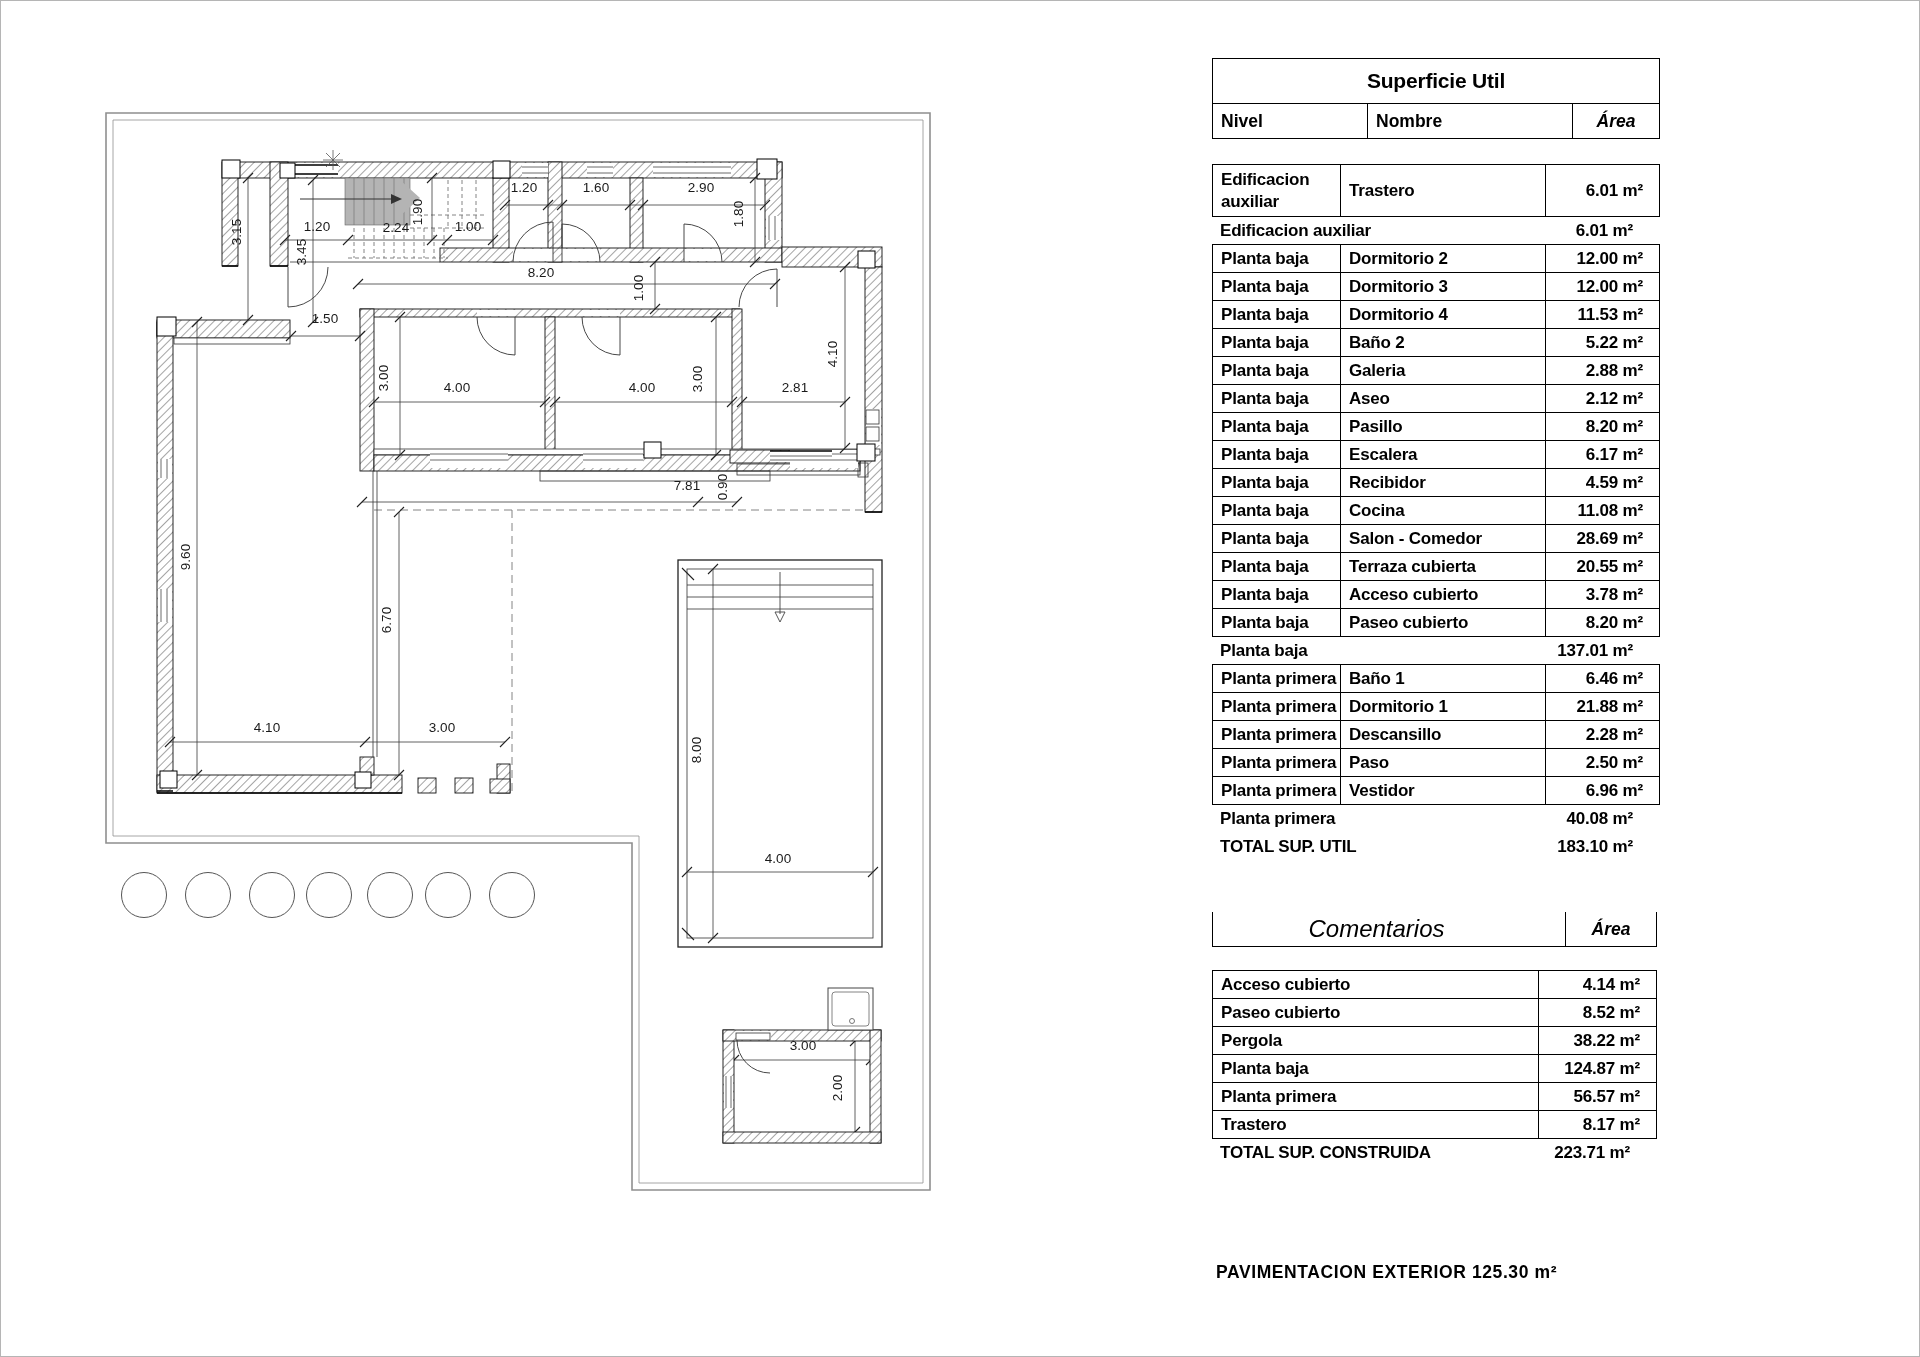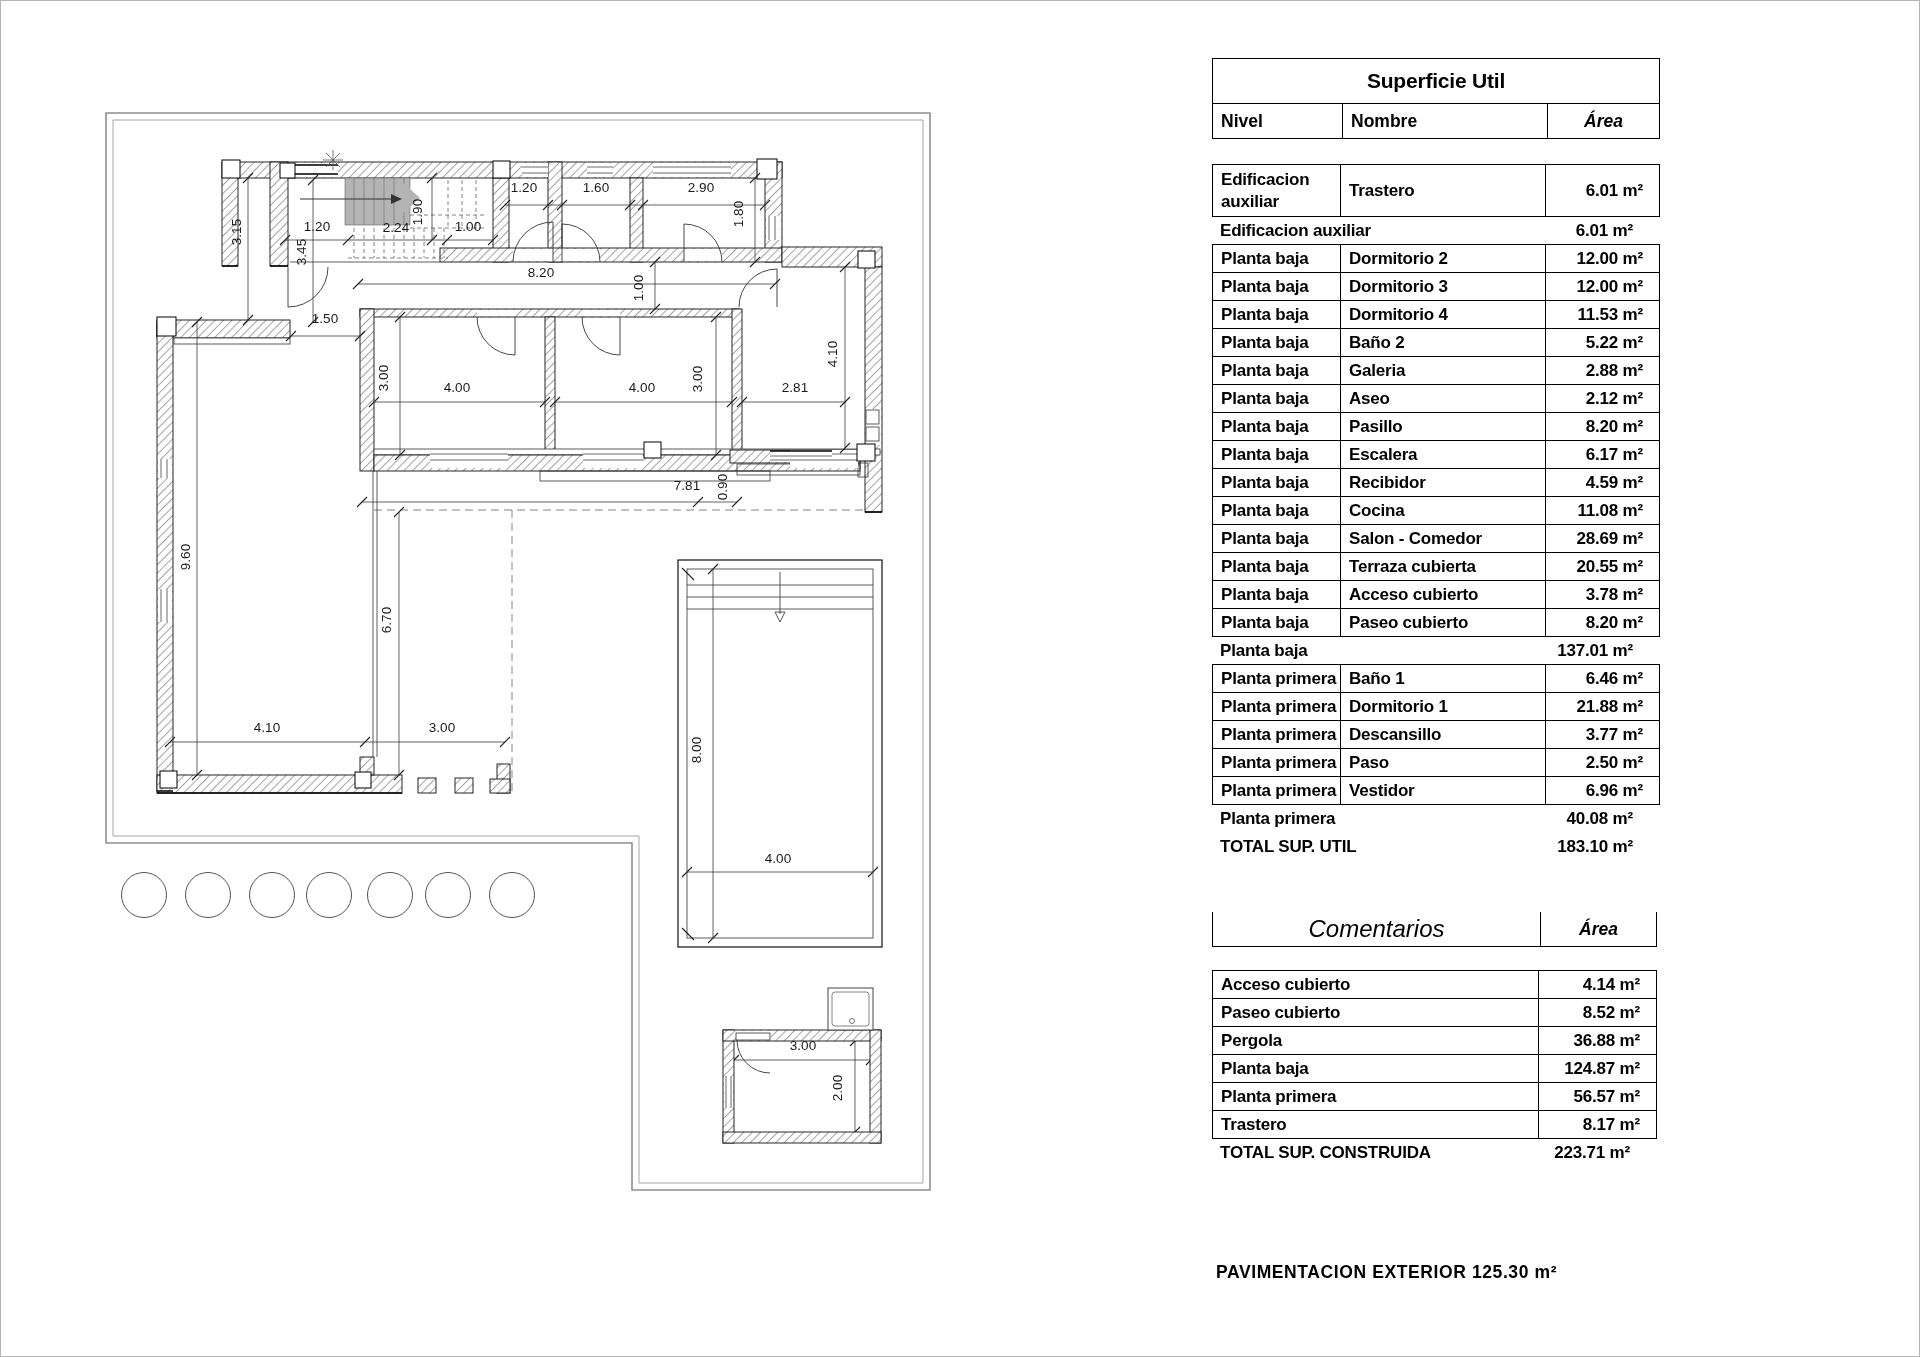--- a/index.html
+++ b/index.html
@@ -12,21 +12,21 @@
   .tbl{position:absolute;color:#000;}
   .tbl1{left:1212px;top:58px;width:448px;}
   .tbl2{left:1212px;top:912px;width:445px;}
   .t-title{border:1px solid #000;height:44px;display:flex;align-items:center;justify-content:center;
            font-size:21px;font-weight:800;letter-spacing:-0.2px;}
   .tbl2 .t-title{height:47px;}
   .t-head{display:grid;border:1px solid #000;border-top:none;height:34px;}
   .tbl1 .t-head{grid-template-columns:129px 205px 1fr;text-align:center;}
   .tbl2 .t-head{grid-template-columns:327px 1fr;}
   .t-head>div{display:flex;align-items:center;font-size:17.5px;font-weight:800;padding-left:8px;}
-  .t-head>div + div{border-left:1px solid #000;}
+  .t-head>div + div{border-left:1px solid #000;margin-left:25px;}
   .t-head .c-center{justify-content:center;padding-left:0;font-style:italic;}
   .t-head .reg{font-weight:400;font-size:24px;}
   .rows{margin-top:26px;}
   .tbl2 .rows{margin-top:24px;}
   .row{display:grid;font-size:17px;font-weight:800;letter-spacing:-0.2px;}
   .tbl1 .row{grid-template-columns:129px 205px 114px;}
   .tbl2 .row{grid-template-columns:327px 118px;}
   .row>div{display:flex;align-items:center;padding-left:8px;min-height:27px;}
   .row.r-row>div,.row.r-row2>div{border:1px solid #000;margin-top:-1px;}
   .row.r-row>div + div,.row.r-row2>div + div{margin-left:-1px;}
@@ -372,21 +372,21 @@
 
         <div class="row r-row">
           <div class="c1">Planta primera</div>
           <div class="c2">Dormitorio 1</div>
           <div class="c3">21.88 m²</div>
         </div>
 
         <div class="row r-row">
           <div class="c1">Planta primera</div>
           <div class="c2">Descansillo</div>
-          <div class="c3">3.77 m²</div>
+          <div class="c3">2.28 m²</div>
         </div>
 
         <div class="row r-row">
           <div class="c1">Planta primera</div>
           <div class="c2">Paso</div>
           <div class="c3">2.50 m²</div>
         </div>
 
         <div class="row r-row">
           <div class="c1">Planta primera</div>
@@ -420,21 +420,21 @@
           <div class="c3">4.14 m²</div>
         </div>
 
         <div class="row r-row">
           <div class="c1">Paseo cubierto</div>
           <div class="c3">8.52 m²</div>
         </div>
 
         <div class="row r-row">
           <div class="c1">Pergola</div>
-          <div class="c3">36.88 m²</div>
+          <div class="c3">38.22 m²</div>
         </div>
 
         <div class="row r-row">
           <div class="c1">Planta baja</div>
           <div class="c3">124.87 m²</div>
         </div>
 
         <div class="row r-row">
           <div class="c1">Planta primera</div>
           <div class="c3">56.57 m²</div>

